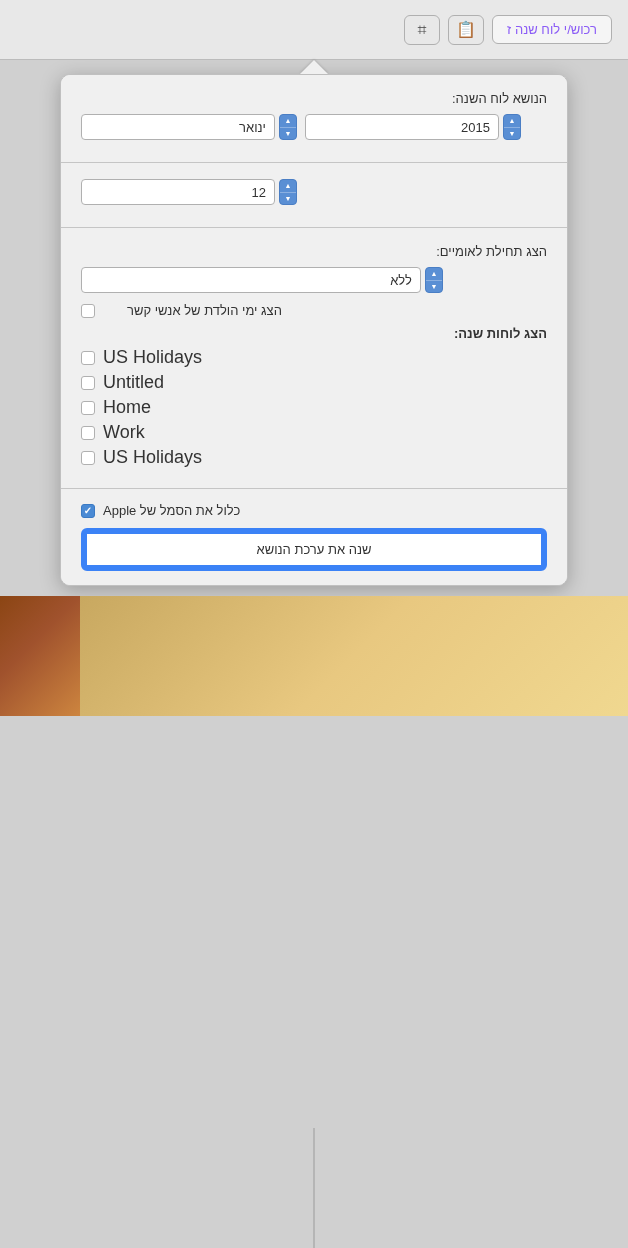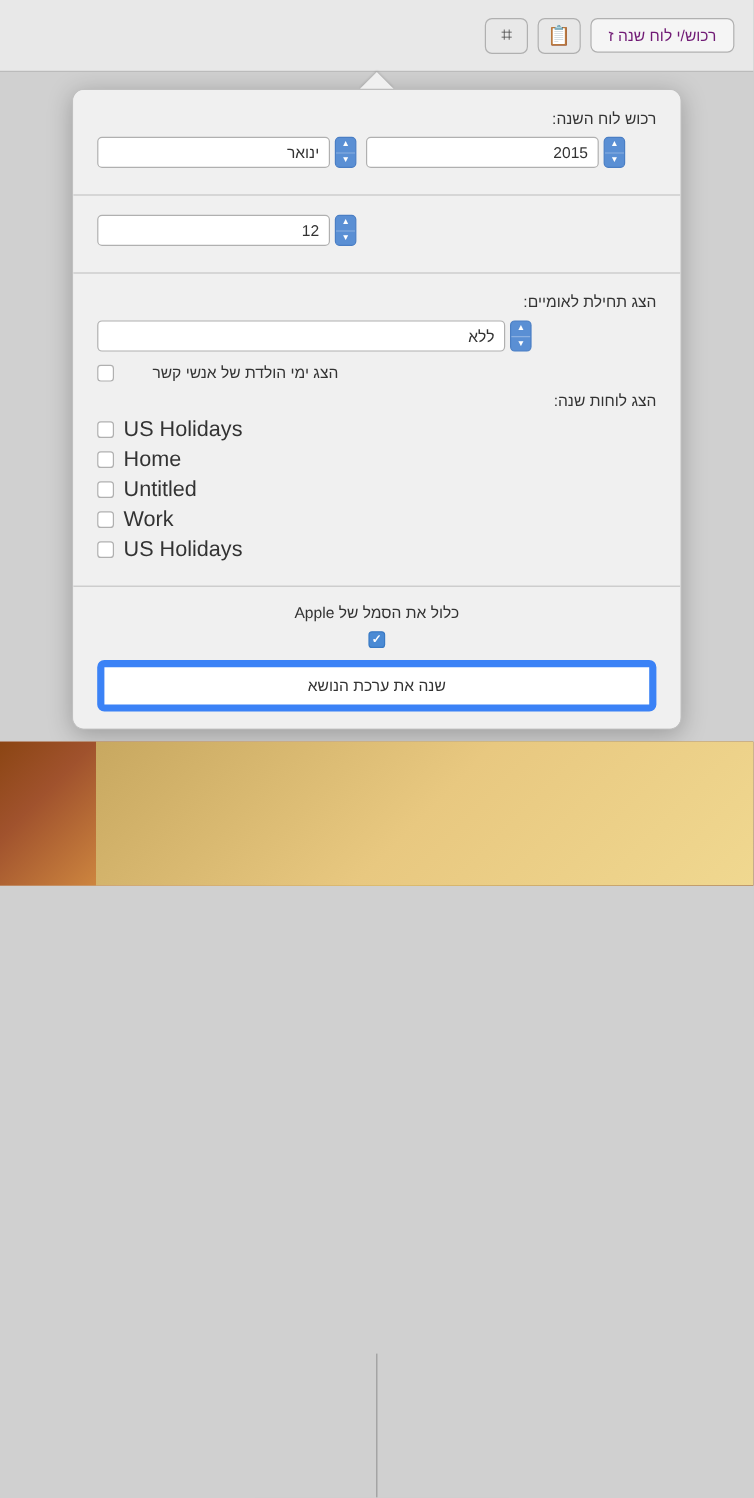--- a/index.html
+++ b/index.html
@@ -25,21 +25,21 @@
       position: relative;
     }
 
     .top-bar-button {
       background: #f5f5f5;
       border: 1px solid #b0b0b0;
       border-radius: 6px;
       padding: 6px 14px;
       font-size: 13px;
       cursor: pointer;
-      color: #701a75;
+      color: #8b5cf6;
       direction: rtl;
     }
 
     .top-bar-icon-btn {
       background: transparent;
       border: 1px solid #b0b0b0;
       border-radius: 6px;
       width: 36px;
       height: 30px;
       display: flex;
@@ -208,20 +208,21 @@
 
     .calendar-list-section {
       margin-top: 8px;
     }
 
     .calendar-list-label {
       font-size: 13px;
       color: #333;
       text-align: right;
       margin-bottom: 6px;
+      font-weight: bold;
     }
 
     .calendar-item-row {
       display: flex;
       align-items: center;
       justify-content: flex-end;
       gap: 8px;
       margin-bottom: 4px;
     }
 
@@ -234,21 +235,20 @@
       padding: 14px 20px;
       background: #f0f0f0;
       border-top: 1px solid #c5c5c5;
     }
 
     .include-apple-row {
       display: flex;
       align-items: center;
       justify-content: flex-end;
       gap: 8px;
-      flex-direction: column;
     }
 
     .include-label {
       font-size: 13px;
       color: #333;
     }
 
     .reset-button {
       width: 100%;
       background: white;
@@ -311,21 +311,21 @@
   </button>
 </div>
 
 <div class="popover-arrow-wrapper">
   <div class="popover-arrow"></div>
 </div>
 
 <div class="popover">
 
   <div class="popover-section">
-    <div class="section-label">רכוש לוח השנה:</div>
+    <div class="section-label">הנושא לוח השנה:</div>
     <div class="row">
 
       <div class="stepper-input">
         <div class="stepper">
           <div class="stepper-up">▲</div>
           <div class="stepper-down">▼</div>
         </div>
         <input class="text-input" type="text" style="min-width: 60px;" value="2015">
       </div>
 
@@ -368,25 +368,25 @@
     </div>
 
     <div class="calendar-list-section">
       <div class="calendar-list-label">הצג לוחות שנה:</div>
 
       <div class="calendar-item-row">
         <span class="calendar-item-name">US Holidays</span>
         <div class="checkbox"></div>
       </div>
       <div class="calendar-item-row">
+        <span class="calendar-item-name">Untitled</span>
+        <div class="checkbox"></div>
+      </div>
+      <div class="calendar-item-row">
         <span class="calendar-item-name">Home</span>
-        <div class="checkbox"></div>
-      </div>
-      <div class="calendar-item-row">
-        <span class="calendar-item-name">Untitled</span>
         <div class="checkbox"></div>
       </div>
       <div class="calendar-item-row">
         <span class="calendar-item-name">Work</span>
         <div class="checkbox"></div>
       </div>
       <div class="calendar-item-row">
         <span class="calendar-item-name">US Holidays</span>
         <div class="checkbox"></div>
       </div>

